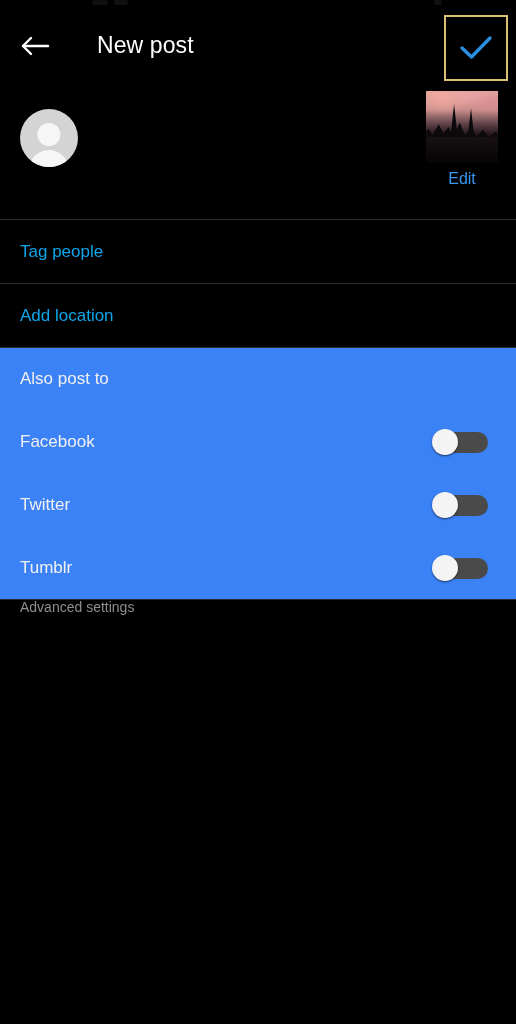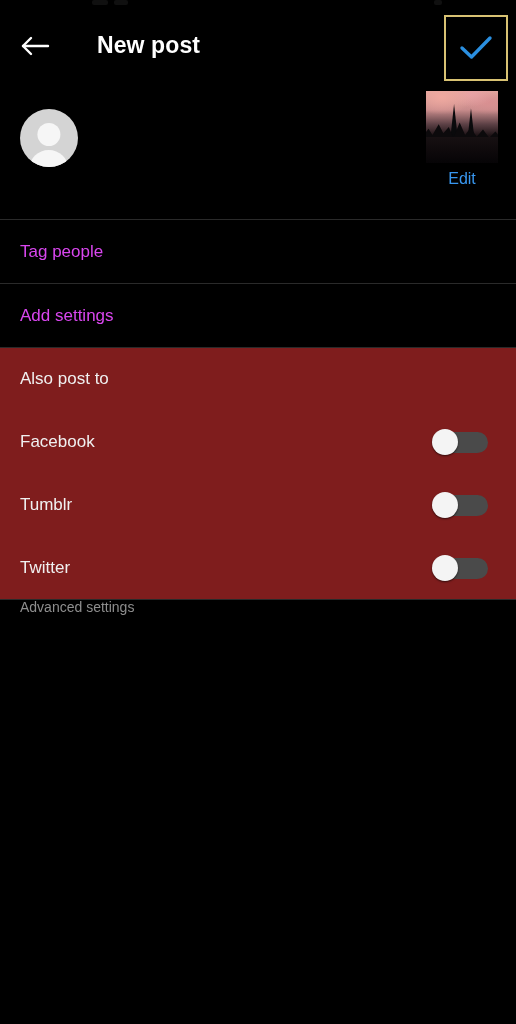--- a/index.html
+++ b/index.html
@@ -64,21 +64,21 @@
     display: flex;
     align-items: center;
     justify-content: flex-start;
     cursor: pointer;
     flex: 0 0 auto;
   }
   .back-btn svg { display: block; }
 
   .page-title {
     font-size: 23px;
-    font-weight: bold;
+    font-weight: normal;
     letter-spacing: 0.1px;
     color: #ffffff;
     margin-left: 33px;
     line-height: 1;
     white-space: nowrap;
   }
 
   .confirm-wrap {
     position: absolute;
     right: 8px;
@@ -254,28 +254,28 @@
     height: 63px;
     flex: 0 0 auto;
     display: flex;
     align-items: center;
     padding: 0 20px;
     cursor: pointer;
     background: #000000;
   }
   .option-row .label {
     font-size: 17px;
-    color: #d946ef;
+    color: #0ea5e9;
     line-height: 1;
   }
 
   
   .also-section {
     flex: 0 0 auto;
-    background: #7f1d1d;
+    background: #3b82f6;
     padding-top: 0px;
   }
   .section-heading {
     height: 62px;
     display: flex;
     align-items: center;
     padding: 0 20px;
     font-size: 17px;
     color: #f0f0f0;
   }
@@ -396,52 +396,52 @@
 
   <div class="divider"></div>
 
   <div class="option-row">
     <span class="label">Tag people</span>
   </div>
 
   <div class="divider"></div>
 
   <div class="option-row">
-    <span class="label">Add settings</span>
+    <span class="label">Add location</span>
   </div>
 
   <div class="divider"></div>
 
   <div class="also-section">
 
     <div class="section-heading">Also post to</div>
 
     <div class="social-row">
       <span class="label">Facebook</span>
       <span class="toggle">
         <span class="track"></span>
         <span class="thumb"></span>
       </span>
     </div>
 
     <div class="social-row">
+      <span class="label">Twitter</span>
+      <span class="toggle">
+        <span class="track"></span>
+        <span class="thumb"></span>
+      </span>
+    </div>
+
+    <div class="social-row">
       <span class="label">Tumblr</span>
       <span class="toggle">
         <span class="track"></span>
         <span class="thumb"></span>
       </span>
     </div>
-
-    <div class="social-row">
-      <span class="label">Twitter</span>
-      <span class="toggle">
-        <span class="track"></span>
-        <span class="thumb"></span>
-      </span>
-    </div>
   </div>
 
   <div class="divider"></div>
 
   <div class="advanced-row">
     <span class="label">Advanced settings</span>
   </div>
 
   <div class="filler"></div>
 </div>

